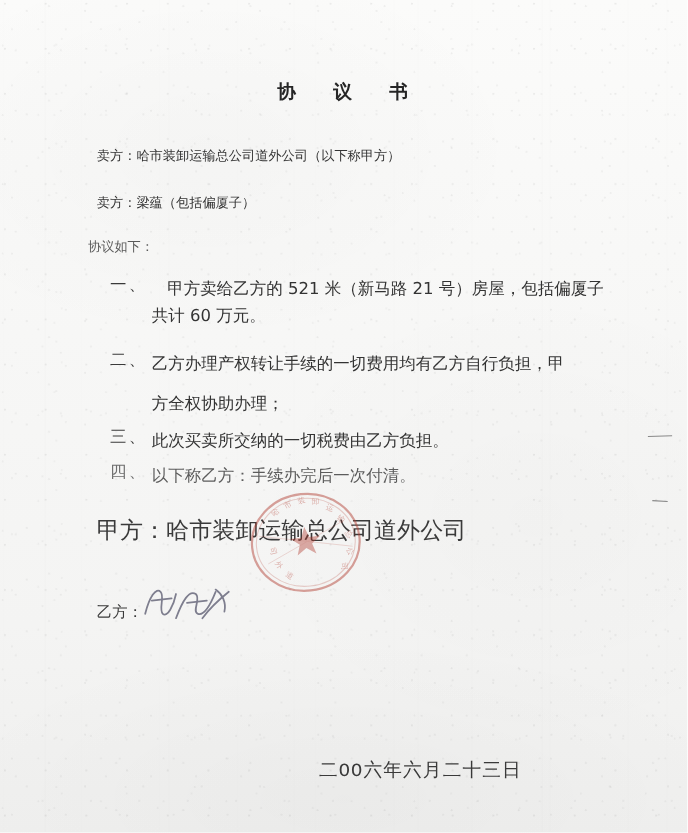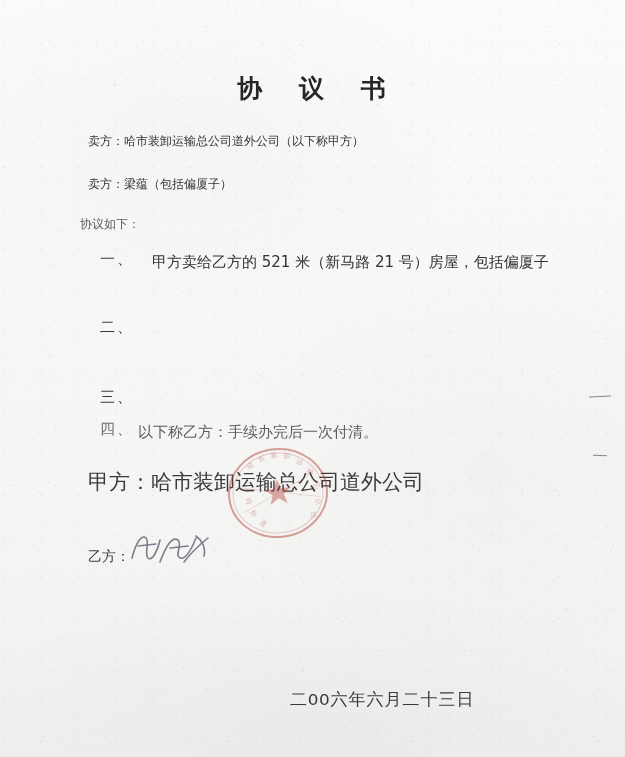--- a/index.html
+++ b/index.html
@@ -66,21 +66,21 @@
     inset: 0;
     color: #2a2a2a;
   }
 
   .doc-title {
     position: absolute;
     top: 72px;
     left: 0;
     width: 623px;
     text-align: center;
-    font-size: 25px;
+    font-size: 17px;
     font-weight: bold;
     letter-spacing: 14px;
     text-indent: 14px;
     color: #262626;
     font-family: "DejaVu Serif", "Liberation Serif", serif;
   }
 
   .line {
     position: absolute;
     font-size: 12px;
@@ -165,24 +165,28 @@
     <div class="doc-title">协 议 书</div>
 
     <div class="line party-seller">卖方：哈市装卸运输总公司道外公司（以下称甲方）</div>
 
     <div class="line party-buyer">卖方：梁蕴（包括偏厦子）</div>
 
     <div class="line agree-intro faded">协议如下：</div>
 
     <div class="item-num n1">一、</div>
     <div class="item t1a">甲方卖给乙方的 521 米（新马路 21 号）房屋，包括偏厦子</div>
+    <div class="item t1b">共计 60 万元。</div>
 
     <div class="item-num n2">二、</div>
+    <div class="item t2a">乙方办理产权转让手续的一切费用均有乙方自行负担，甲</div>
+    <div class="item t2b">方全权协助办理；</div>
 
     <div class="item-num n3">三、</div>
+    <div class="item t3a">此次买卖所交纳的一切税费由乙方负担。</div>
 
     <div class="item-num n4">四、</div>
     <div class="item t4a">以下称乙方：手续办完后一次付清。</div>
 
     <div class="sig-seller">甲方：哈市装卸运输总公司道外公司</div>
 
     <div class="sig-buyer">乙方：</div>
 
     <div class="doc-date">二OO六年六月二十三日</div>
 

